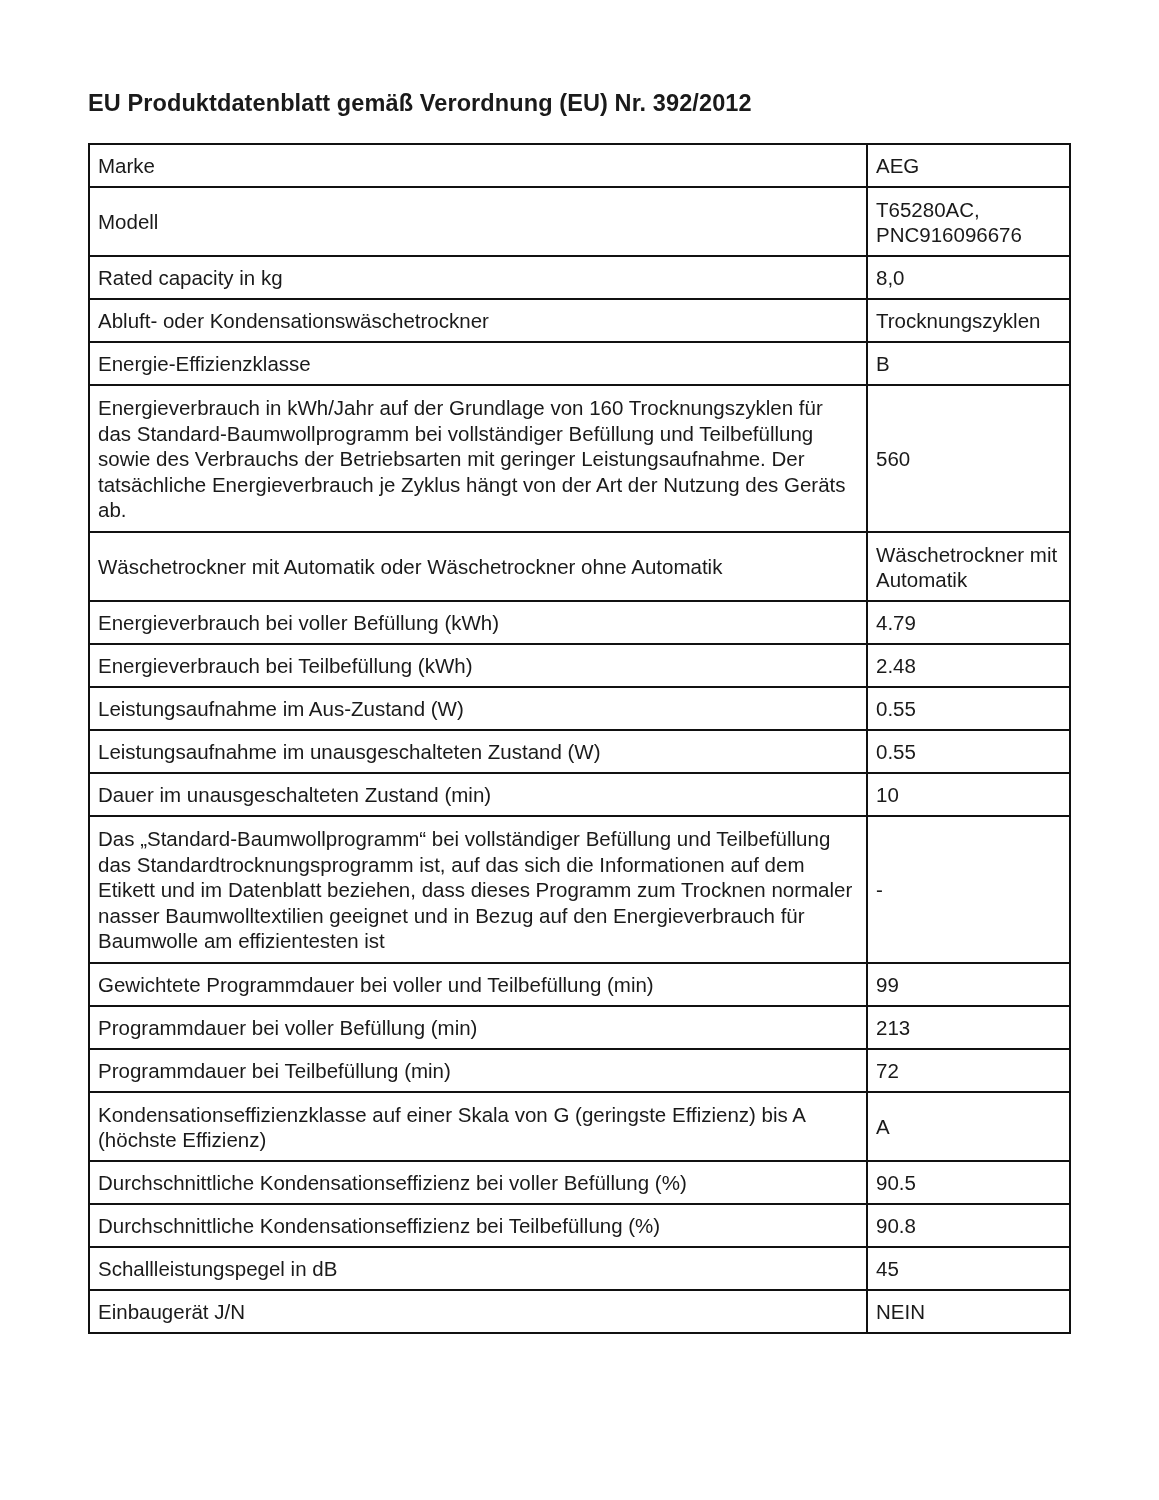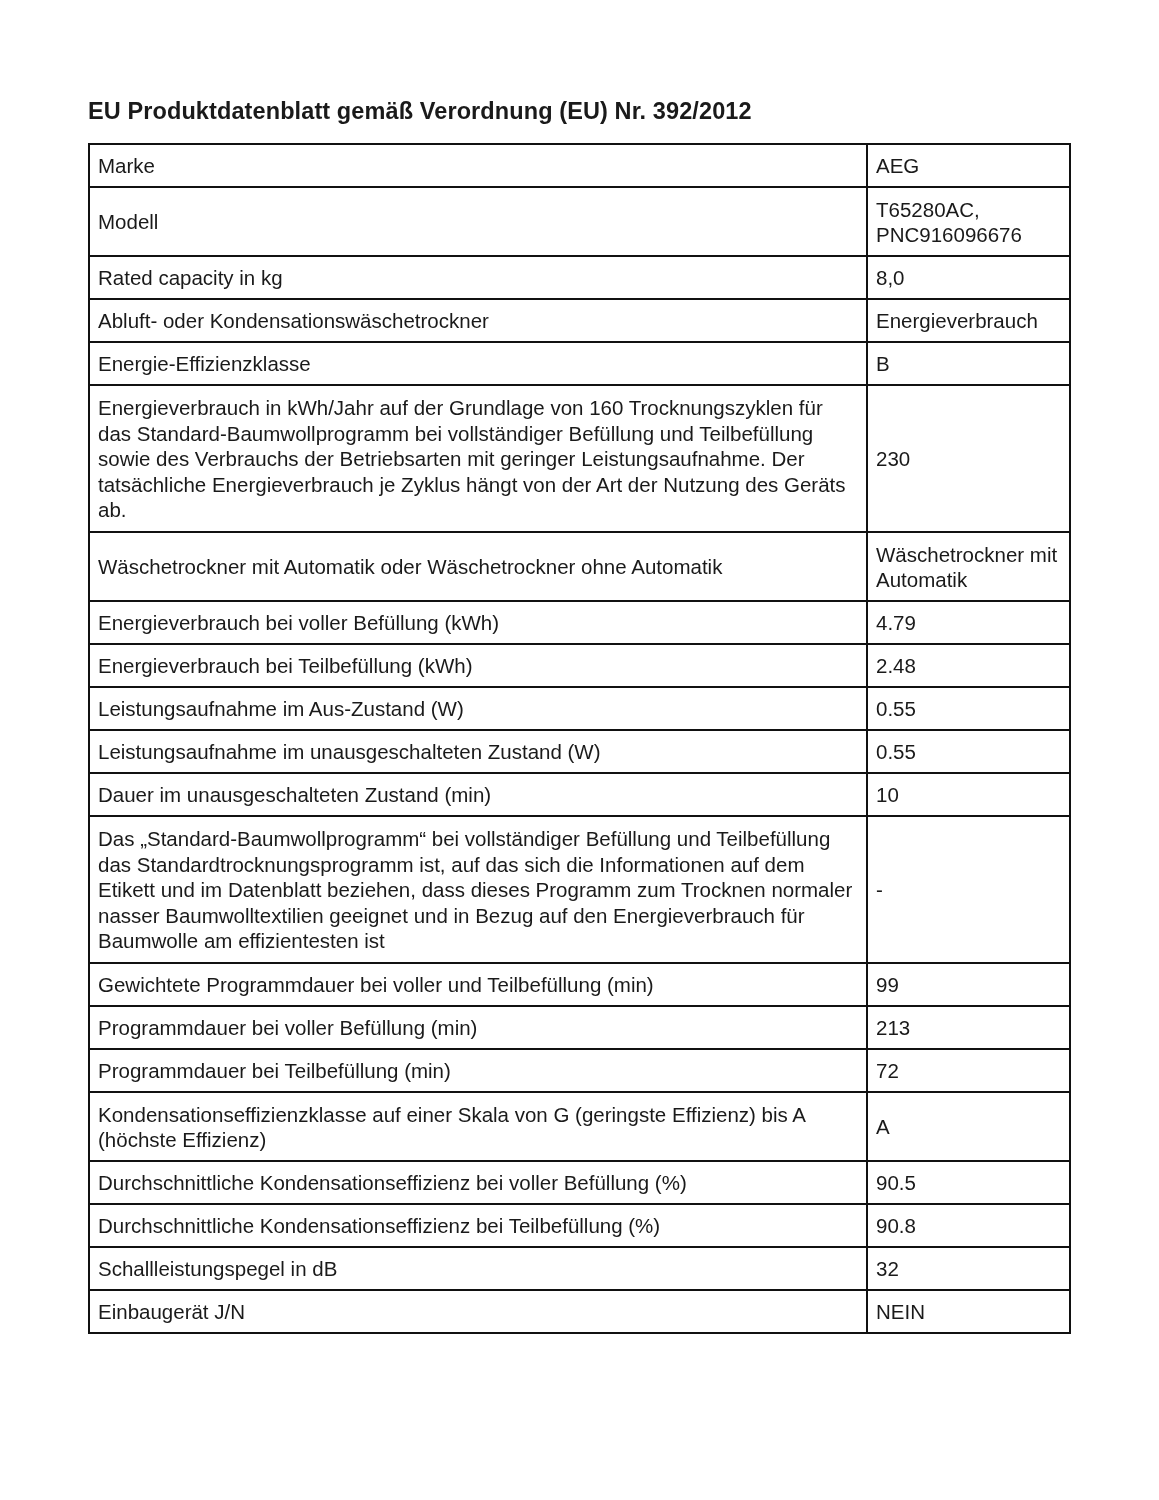--- a/index.html
+++ b/index.html
@@ -1,21 +1,21 @@
 <!DOCTYPE html>
 <html><head>
 <meta charset="utf-8">
 <style>
   html, body { margin: 0; padding: 0; background: #ffffff; }
   body {
     width: 1159px; height: 1500px; position: relative;
     font-family: "Liberation Sans", sans-serif; color: #1a1a1a;
   }
   .title {
-    position: absolute; left: 88px; top: 98px;
+    position: absolute; left: 88px; top: 90px;
     font-size: 23.5px; font-weight: bold; margin: 0; letter-spacing: 0.1px;
   }
   table.sheet {
     position: absolute; left: 88px; top: 143px;
     width: 983px; border-collapse: collapse;
     font-size: 20.5px; line-height: 25.5px;
   }
   table.sheet td {
     border: 2.5px solid #111;
     padding: 8px 8px 7px 8px;
@@ -41,29 +41,29 @@
       <tr class="r2">
         <td class="label">Modell</td>
         <td class="value">T65280AC, PNC916096676</td>
       </tr>
       <tr class="r1">
         <td class="label">Rated capacity in kg</td>
         <td class="value">8,0</td>
       </tr>
       <tr class="r1">
         <td class="label">Abluft- oder Kondensationswäschetrockner</td>
-        <td class="value">Energieverbrauch</td>
+        <td class="value">Trocknungszyklen</td>
       </tr>
       <tr class="r1">
         <td class="label">Energie-Effizienzklasse</td>
         <td class="value">B</td>
       </tr>
       <tr class="r5">
         <td class="label">Energieverbrauch in kWh/Jahr auf der Grundlage von 160 Trocknungszyklen für das Standard-Baumwollprogramm bei vollständiger Befüllung und Teilbefüllung sowie des Verbrauchs der Betriebsarten mit geringer Leistungsaufnahme. Der tatsächliche Energieverbrauch je Zyklus hängt von der Art der Nutzung des Geräts ab.</td>
-        <td class="value">230</td>
+        <td class="value">560</td>
       </tr>
       <tr class="r2">
         <td class="label">Wäschetrockner mit Automatik oder Wäschetrockner ohne Automatik</td>
         <td class="value">Wäschetrockner mit Automatik</td>
       </tr>
       <tr class="r1">
         <td class="label">Energieverbrauch bei voller Befüllung (kWh)</td>
         <td class="value">4.79</td>
       </tr>
       <tr class="r1">
@@ -105,20 +105,20 @@
       <tr class="r1">
         <td class="label">Durchschnittliche Kondensationseffizienz bei voller Befüllung (%)</td>
         <td class="value">90.5</td>
       </tr>
       <tr class="r1">
         <td class="label">Durchschnittliche Kondensationseffizienz bei Teilbefüllung (%)</td>
         <td class="value">90.8</td>
       </tr>
       <tr class="r1">
         <td class="label">Schallleistungspegel in dB</td>
-        <td class="value">32</td>
+        <td class="value">45</td>
       </tr>
       <tr class="r1">
         <td class="label">Einbaugerät J/N</td>
         <td class="value">NEIN</td>
       </tr>
     </tbody>
 </table>
 
 </body></html>

